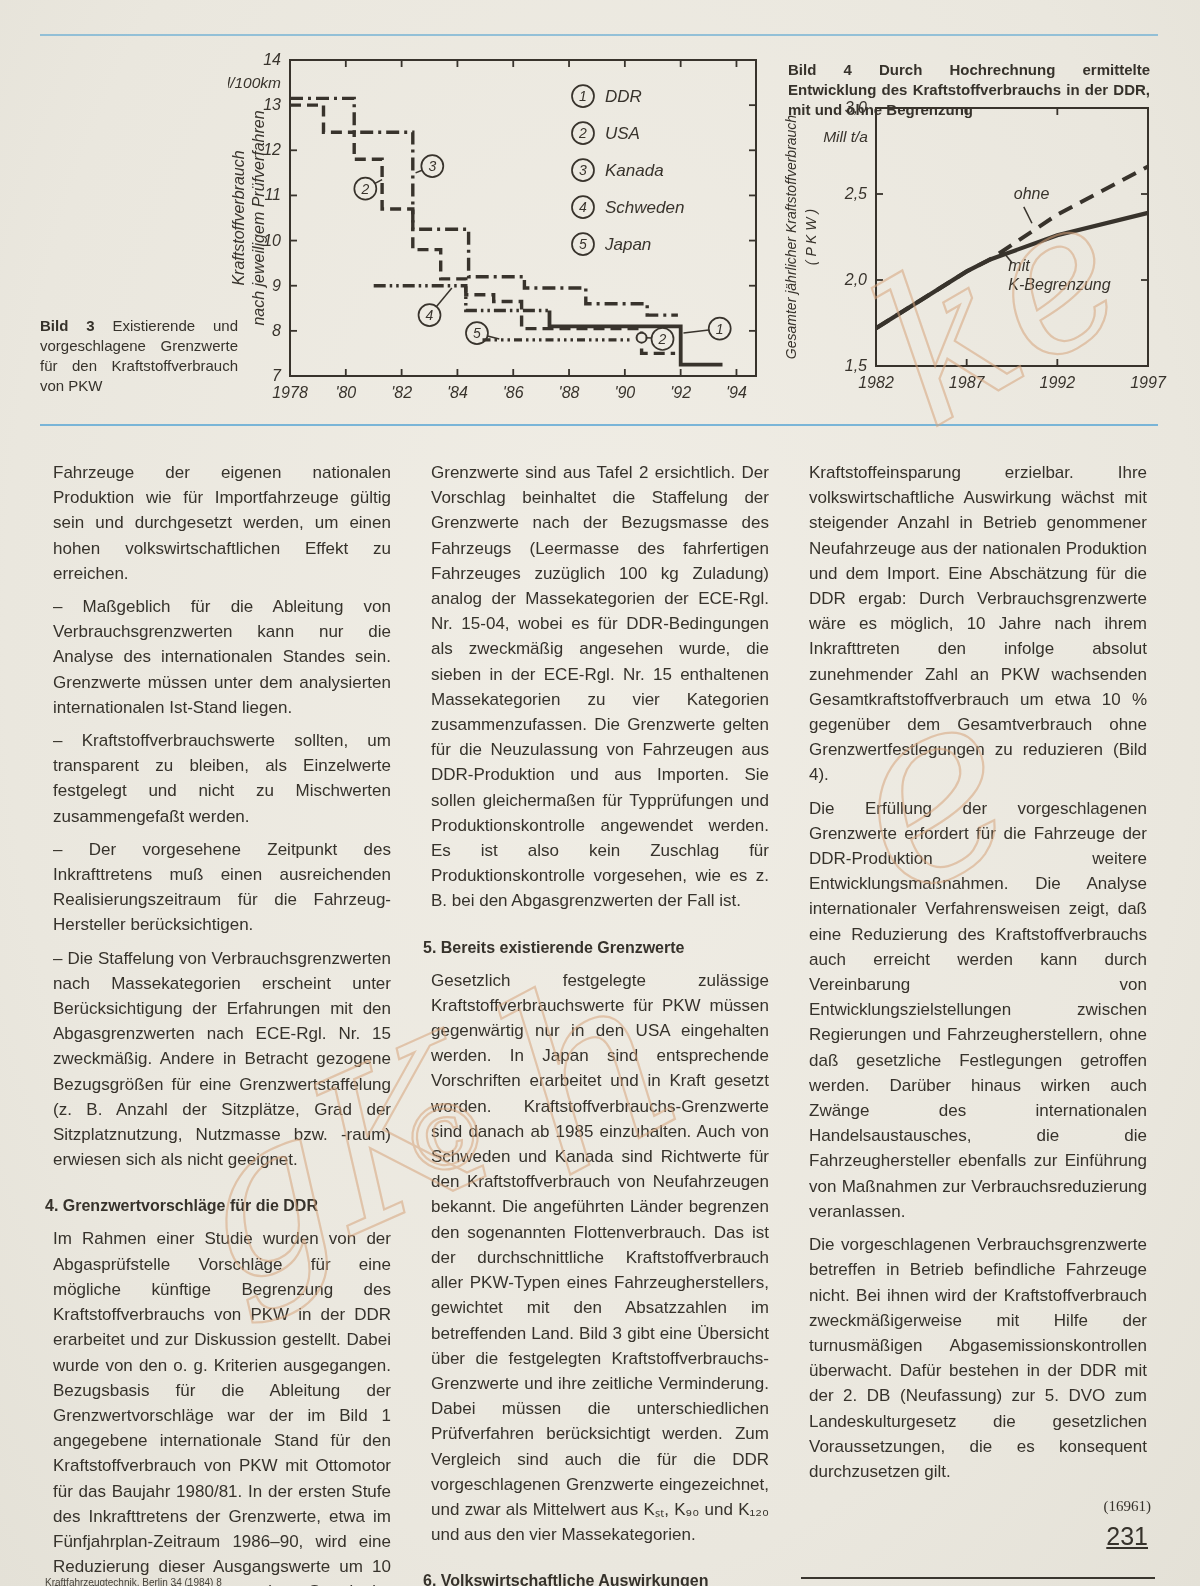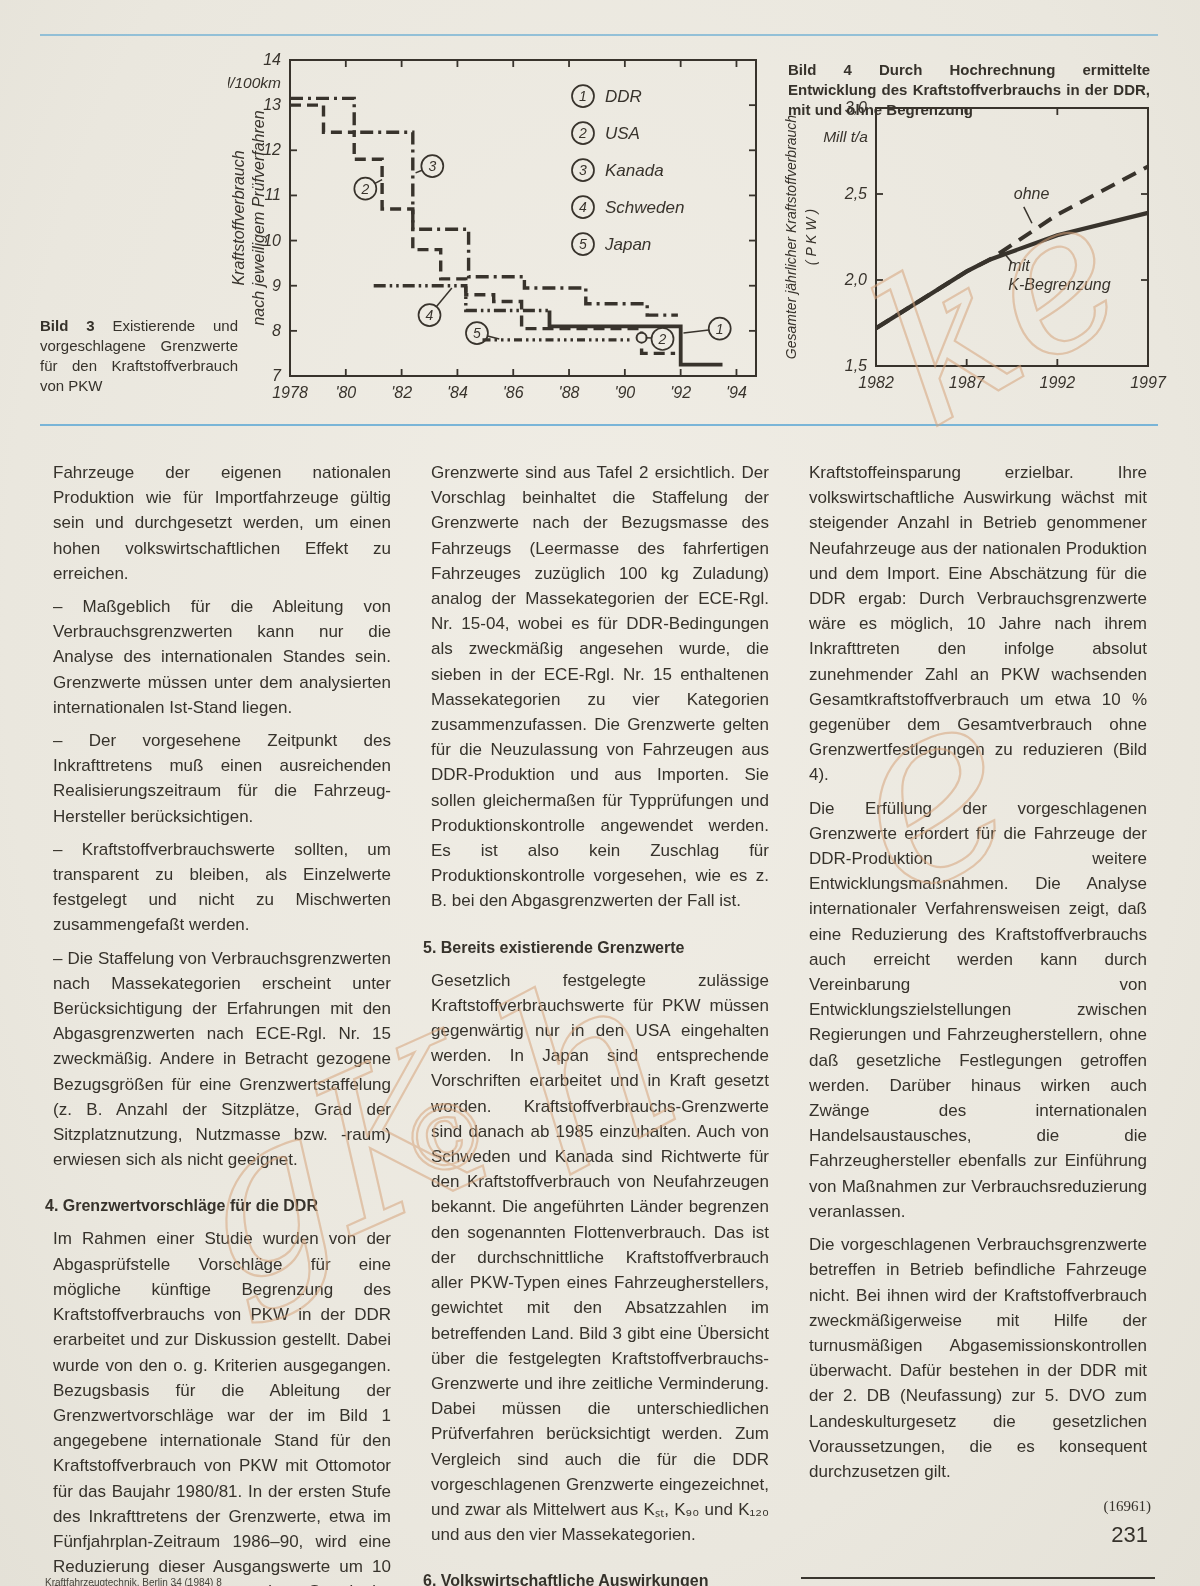--- a/index.html
+++ b/index.html
@@ -31,21 +31,21 @@
   .blk-sig{text-align:right; font-size:15px; margin-top:10px; padding-right:4px;font-family:Liberation Serif, serif;}
 
   .lit{margin-top:58px;}
   .lit-rule{border:none; border-top:2.5px solid #3a362f; margin:0 0 26px 0;}
   .lit-head{font-size:16px; font-weight:700; margin:0 0 4px 0;}
   .ref{display:flex; font-size:13.8px; line-height:19.3px; text-align:justify;}
   .ref .num{flex:0 0 26px;}
   .ref .txt{flex:1;}
 
   .footer-left{position:absolute; left:45px; top:1541px; font-size:10px; color:#46423a;margin-top:36px;}
-  .page-num{position:absolute; right:52px; top:1522px; font-size:22px; color:#36322b;}
+  .page-num{position:absolute; right:52px; top:1522px; font-size:25px; color:#36322b;text-decoration:underline;}
 
   .wm{position:absolute; left:0; top:0; width:1200px; height:1586px; pointer-events:none; opacity:.55;}
   svg text{user-select:none;}
 </style>
 </head>
 <body>
 
 <div class="page">
 
   <div class="rule-blue top"></div>
@@ -194,22 +194,22 @@
       <text x="16" y="143" text-anchor="middle" font-size="14" fill="#38332c" font-style="italic" font-family="&quot;Liberation Sans&quot;,sans-serif" transform="rotate(-90 16 143)">Gesamter jährlicher Kraftstoffverbrauch</text>
       <text x="36" y="143" text-anchor="middle" font-size="14" fill="#38332c" font-style="italic" font-family="&quot;Liberation Sans&quot;,sans-serif" transform="rotate(-90 36 143)">( P K W )</text>
     </svg>
 
   <div class="rule-blue mid"></div>
 
   <main class="cols">
     <div class="col">
         <p>Fahrzeuge der eigenen nationalen Produktion wie für Importfahrzeuge gültig sein und durchgesetzt werden, um einen hohen volkswirtschaftlichen Effekt zu erreichen.</p>
         <p>– Maßgeblich für die Ableitung von Verbrauchsgrenzwerten kann nur die Analyse des internationalen Standes sein. Grenzwerte müssen unter dem analysierten internationalen Ist-Stand liegen.</p>
+        <p>– Kraftstoffverbrauchswerte sollten, um transparent zu bleiben, als Einzelwerte festgelegt und nicht zu Mischwerten zusammengefaßt werden.</p>
         <p>– Der vorgesehene Zeitpunkt des Inkrafttretens muß einen ausreichenden Realisierungszeitraum für die Fahrzeug-Hersteller berücksichtigen.</p>
-        <p>– Kraftstoffverbrauchswerte sollten, um transparent zu bleiben, als Einzelwerte festgelegt und nicht zu Mischwerten zusammengefaßt werden.</p>
         <p>– Die Staffelung von Verbrauchsgrenzwerten nach Massekategorien erscheint unter Berücksichtigung der Erfahrungen mit den Abgasgrenzwerten nach ECE-Rgl. Nr. 15 zweckmäßig. Andere in Betracht gezogene Bezugsgrößen für eine Grenzwertstaffelung (z. B. Anzahl der Sitzplätze, Grad der Sitzplatznutzung, Nutzmasse bzw. -raum) erwiesen sich als nicht geeignet.</p>
         <h3>4. Grenzwertvorschläge für die DDR</h3>
         <p>Im Rahmen einer Studie wurden von der Abgasprüfstelle Vorschläge für eine mögliche künftige Begrenzung des Kraftstoffverbrauchs von PKW in der DDR erarbeitet und zur Diskussion gestellt. Dabei wurde von den o. g. Kriterien ausgegangen. Bezugsbasis für die Ableitung der Grenzwertvorschläge war der im Bild 1 angegebene internationale Stand für den Kraftstoffverbrauch von PKW mit Ottomotor für das Baujahr 1980/81. In der ersten Stufe des Inkrafttretens der Grenzwerte, etwa im Fünfjahrplan-Zeitraum 1986–90, wird eine Reduzierung dieser Ausgangswerte um 10 %, das entspricht etwa dem Stand der damaligen Bestwerte, und in einer zweiten Stufe für den Zeitraum nach 1990 als Richtwert eine Reduzierung um weitere 10 % vorgeschlagen (Bild 2).</p>
       </div>
     <div class="col">
         <p>Grenzwerte sind aus Tafel 2 ersichtlich. Der Vorschlag beinhaltet die Staffelung der Grenzwerte nach der Bezugsmasse des Fahrzeugs (Leermasse des fahrfertigen Fahrzeuges zuzüglich 100 kg Zuladung) analog der Massekategorien der ECE-Rgl. Nr. 15-04, wobei es für DDR-Bedingungen als zweckmäßig angesehen wurde, die sieben in der ECE-Rgl. Nr. 15 enthaltenen Massekategorien zu vier Kategorien zusammenzufassen. Die Grenzwerte gelten für die Neuzulassung von Fahrzeugen aus DDR-Produktion und aus Importen. Sie sollen gleichermaßen für Typprüfungen und Produktionskontrolle angewendet werden. Es ist also kein Zuschlag für Produktionskontrolle vorgesehen, wie es z. B. bei den Abgasgrenzwerten der Fall ist.</p>
         <h3>5. Bereits existierende Grenzwerte</h3>
         <p>Gesetzlich festgelegte zulässige Kraftstoffverbrauchswerte für PKW müssen gegenwärtig nur in den USA eingehalten werden. In Japan sind entsprechende Vorschriften erarbeitet und in Kraft gesetzt worden. Kraftstoffverbrauchs-Grenzwerte sind danach ab 1985 einzuhalten. Auch von Schweden und Kanada sind Richtwerte für den Kraftstoffverbrauch von Neufahrzeugen bekannt. Die angeführten Länder begrenzen den sogenannten Flottenverbrauch. Das ist der durchschnittliche Kraftstoffverbrauch aller PKW-Typen eines Fahrzeugherstellers, gewichtet mit den Absatzzahlen im betreffenden Land. Bild 3 gibt eine Übersicht über die festgelegten Kraftstoffverbrauchs-Grenzwerte und ihre zeitliche Verminderung. Dabei müssen die unterschiedlichen Prüfverfahren berücksichtigt werden. Zum Vergleich sind auch die für die DDR vorgeschlagenen Grenzwerte eingezeichnet, und zwar als Mittelwert aus Kₛₜ, K₉₀ und K₁₂₀ und aus den vier Massekategorien.</p>
         <h3>6. Volkswirtschaftliche Auswirkungen</h3>
         <p>Aus der volkswirtschaftlichen Notwendigkeit heraus, den Energieträger Erdöl ökonomisch einzusetzen, wird der Verminderung des Kraftstoffverbrauchs von Kraftfahrzeugen große Aufmerksamkeit gewidmet. Niedriger Kraftstoffverbrauch ist heute Qualitätsmerkmal für ein zeitgemäßes Kraftfahrzeug. Durch die Einhaltung der vorgeschlagenen Grenzwerte ist bei Neufahrzeugen eine hohe</p>

